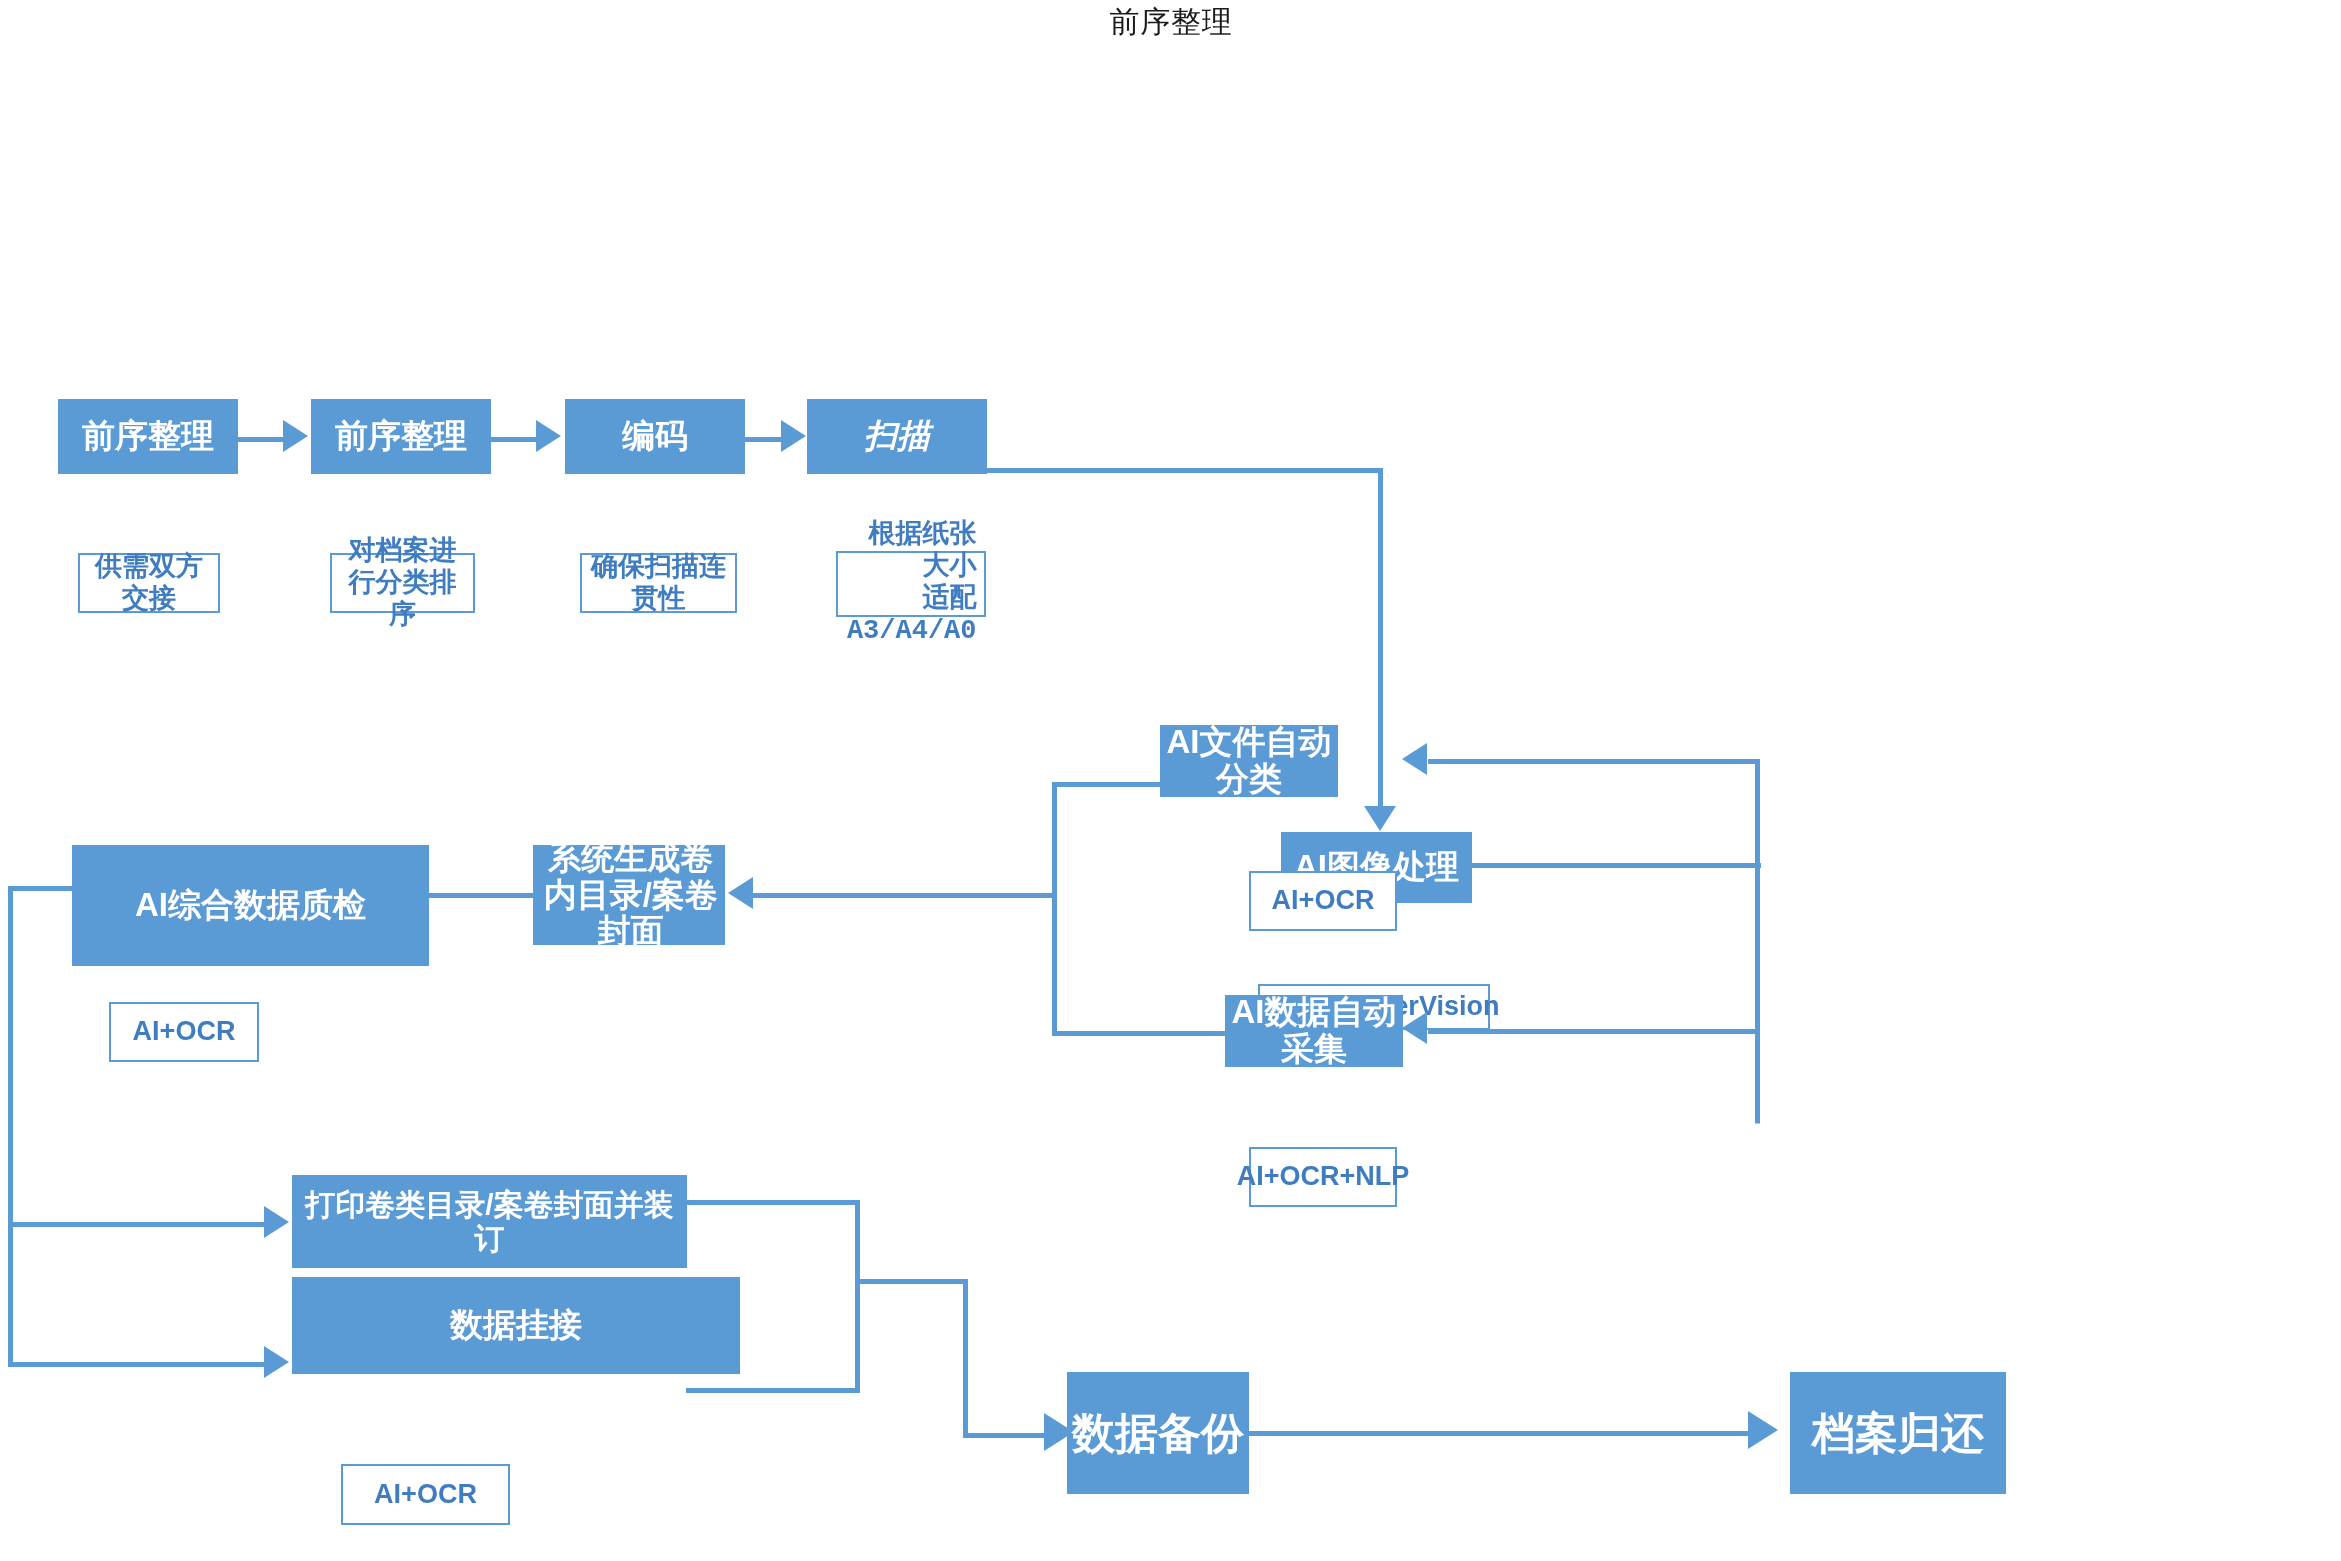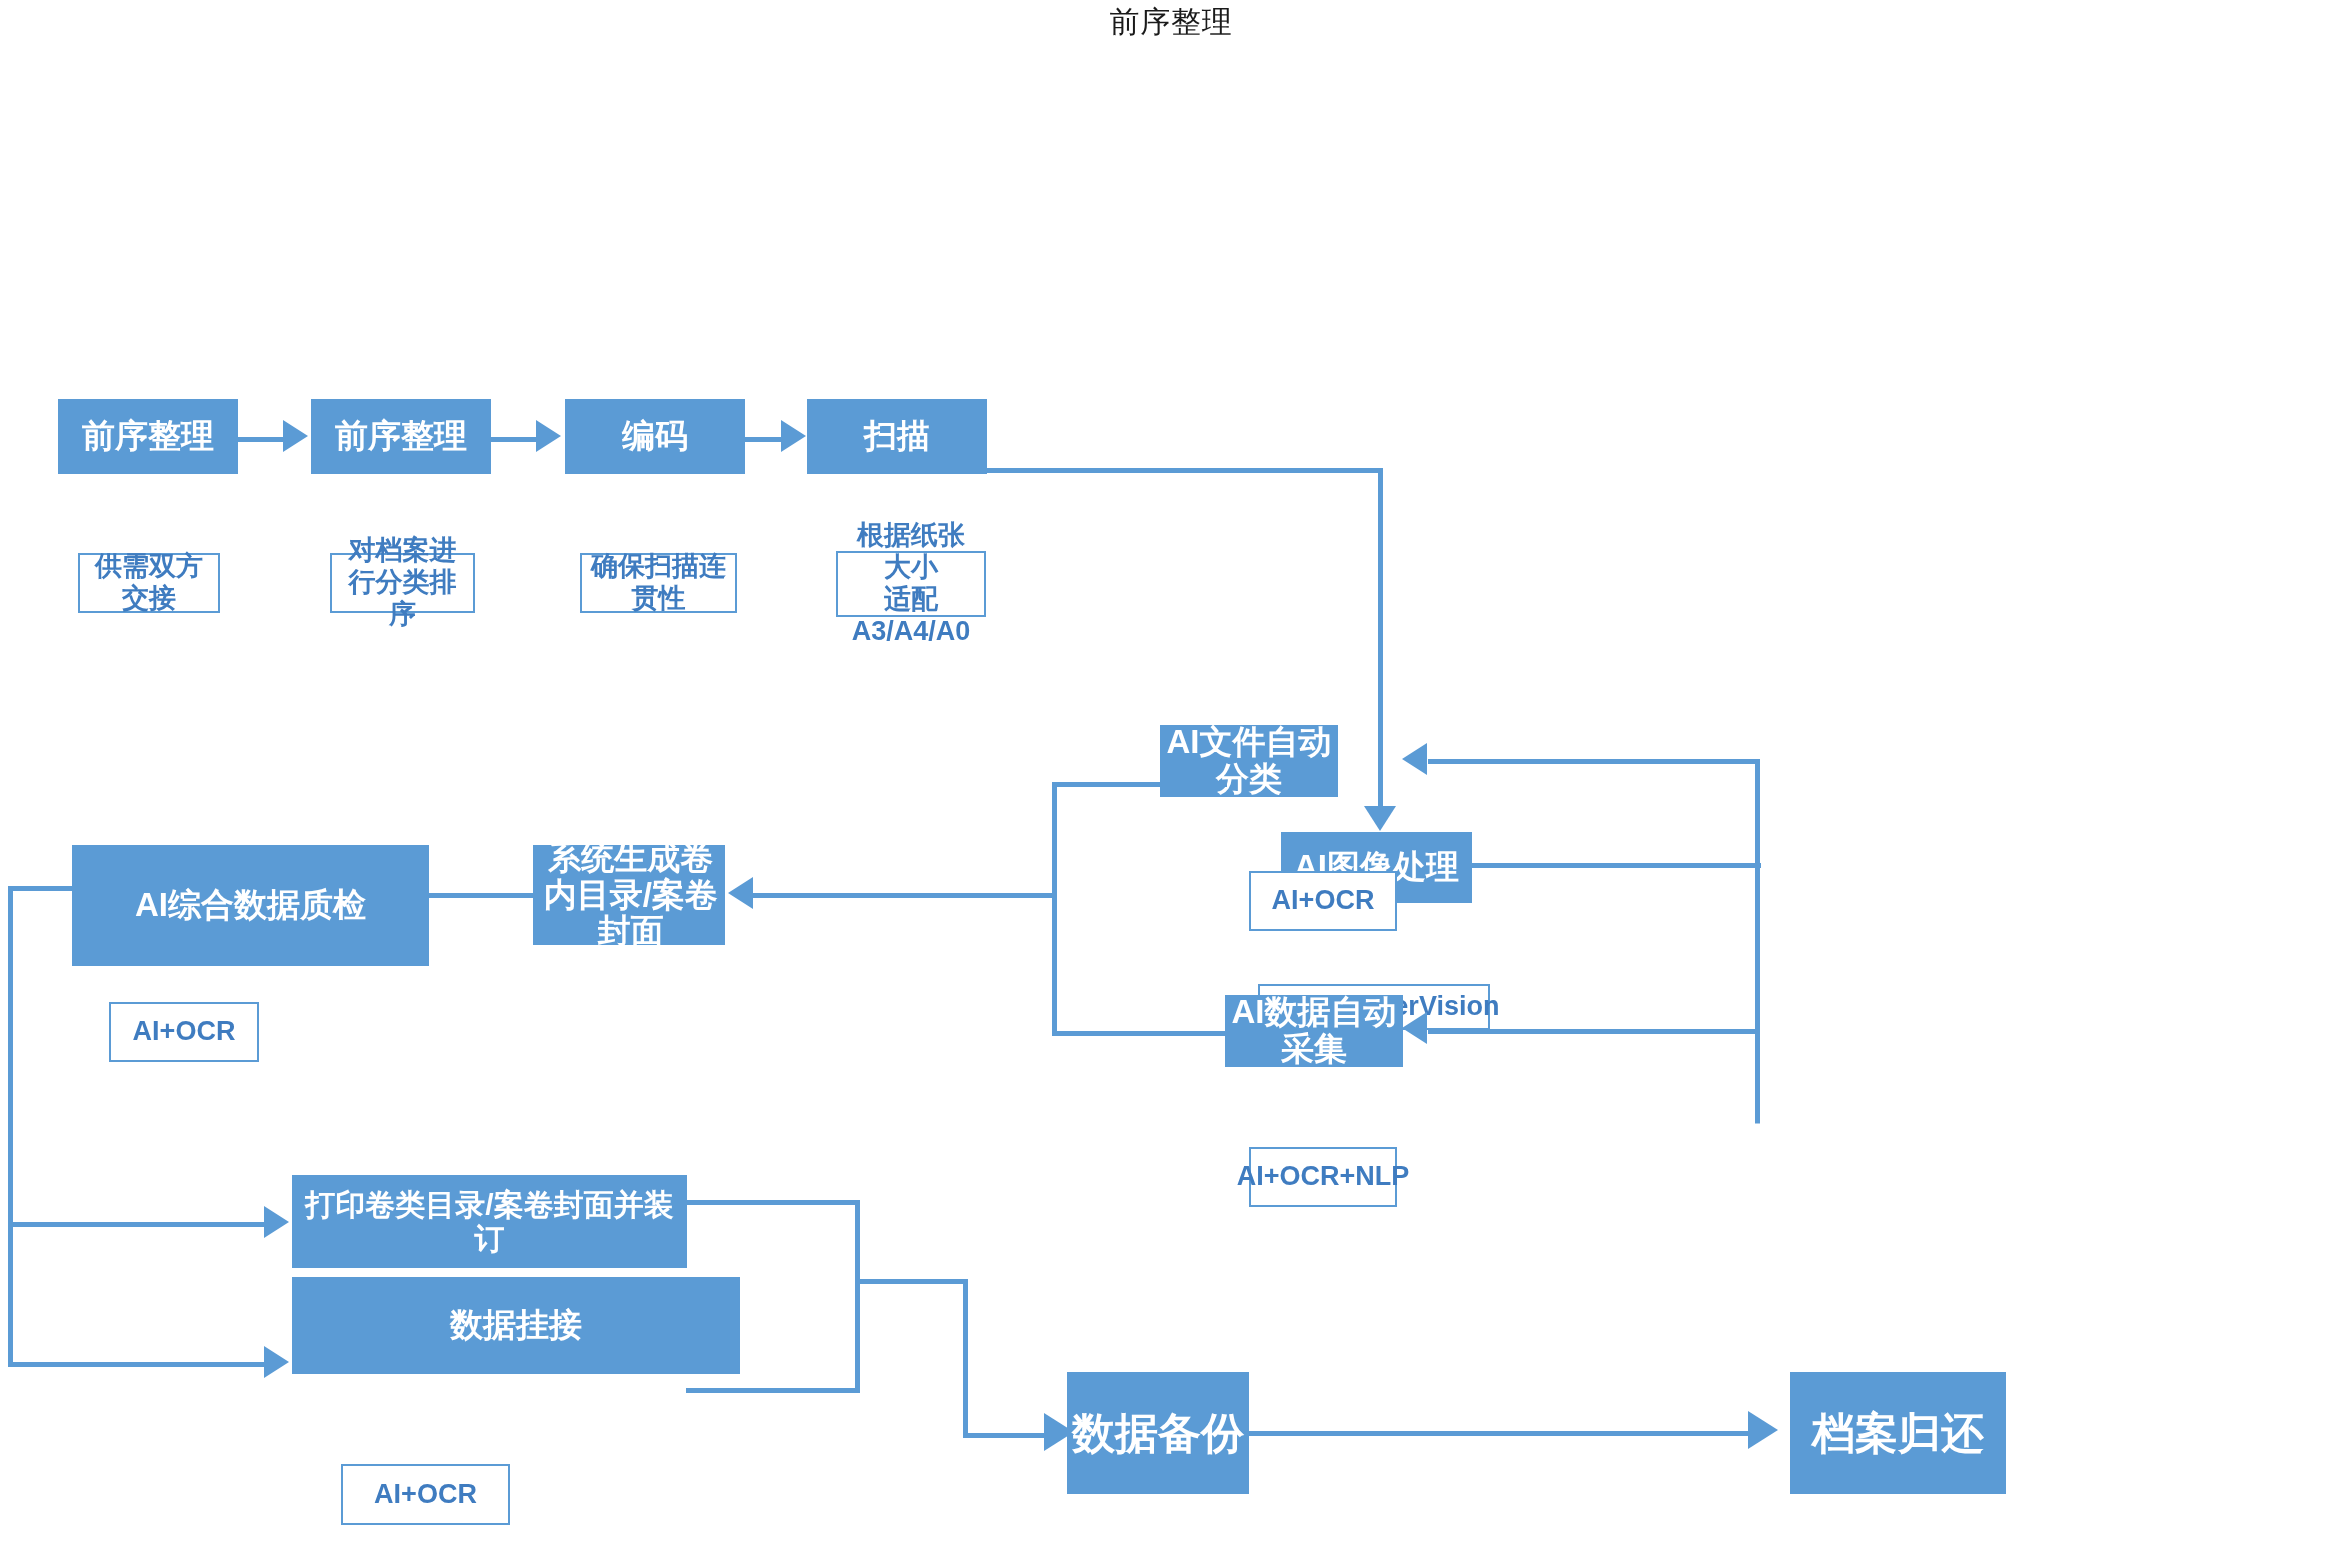--- a/index.html
+++ b/index.html
@@ -23,21 +23,21 @@
   .node.sz-l{font-size:43px;}
   .node.sz-s{font-size:30px;}
 
   
   .cap{
     position:absolute;background:#ffffff;border:2.2px solid #5B9BD5;
     color:#3F7CC0;display:flex;align-items:center;box-sizing:border-box;
     font-weight:bold;line-height:1.18;padding:1.5px 7.5px;font-size:27px;
   }
   .cap.center{justify-content:center;text-align:center;}
-  .cap.left{justify-content:flex-start;text-align:center;}
+  .cap.left{justify-content:flex-start;text-align:right;font-family:Liberation Mono, monospace;}
 
   
   .ln{position:absolute;background:#5B9BD5;}
   .hl{height:5.2px;}
   .vl{width:5.2px;}
 
   
   .ah{position:absolute;width:0;height:0;}
   .ah-r{border-top:16.5px solid transparent;border-bottom:16.5px solid transparent;border-left:25.5px solid #5B9BD5;}
   .ah-l{border-top:16.5px solid transparent;border-bottom:16.5px solid transparent;border-right:25.5px solid #5B9BD5;}
@@ -53,21 +53,21 @@
 
   <div class="node sz-m" style="left:58px;top:399px;width:180px;height:75px;">前序整理</div>
   <div class="cap center" style="left:78px;top:553px;width:142px;height:60px;">供需双方交接</div>
 
   <div class="node sz-m" style="left:311px;top:399px;width:180px;height:75px;">前序整理</div>
   <div class="cap center" style="left:330px;top:553px;width:145px;height:60px;">对档案进行分类排序</div>
 
   <div class="node sz-m" style="left:565px;top:399px;width:180px;height:75px;">编码</div>
   <div class="cap center" style="left:580px;top:553px;width:157px;height:60px;">确保扫描连贯性</div>
 
-  <div class="node sz-m" style="left:807px;top:399px;width:180px;height:75px;">扫描</div>
+  <div class="node sz-m" style="left:807px;top:399px;width:180px;height:75px;font-style:italic;">扫描</div>
   <div class="cap left" style="left:836px;top:551px;width:150px;height:66px;flex-direction:column;align-items:flex-start;justify-content:center;">
     <span>根据纸张大小</span>
     <span>适配A3/A4/A0</span>
   </div>
 
   <div class="ln hl" style="left:238px;top:437px;width:46px;"></div>
   <div class="ah ah-r" style="left:283px;top:420px;"></div>
 
   <div class="ln hl" style="left:491px;top:437px;width:46px;"></div>
   <div class="ah ah-r" style="left:536px;top:420px;"></div>

